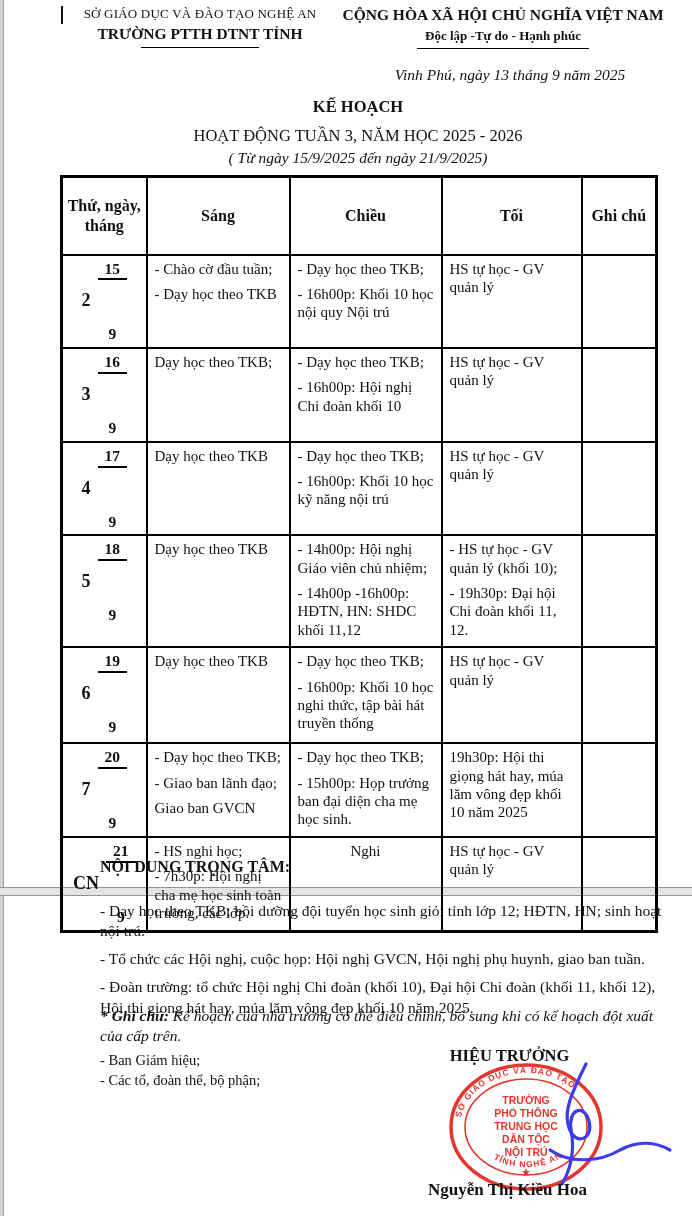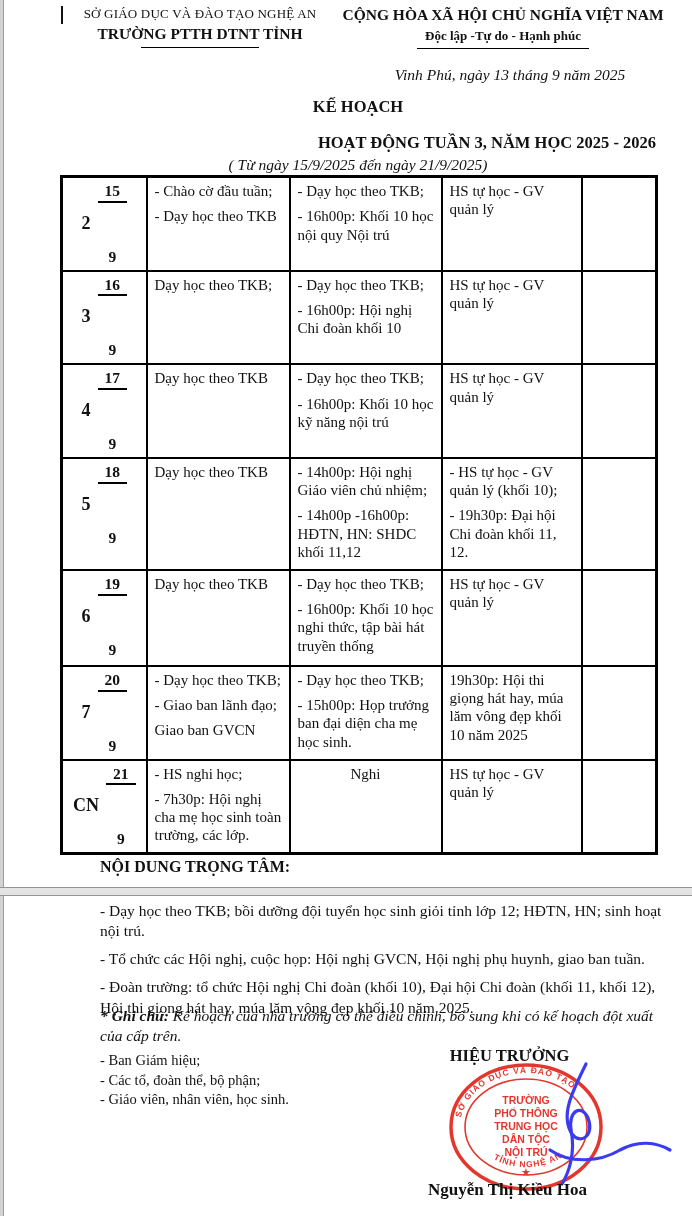--- a/index.html
+++ b/index.html
@@ -25,21 +25,21 @@
   .hdr-right .l2 { font-size:13px; font-weight:bold; margin-top:4px; }
   .u { border-top:1.6px solid #000; margin:4px auto 0; }
   .u-left  { width:118px; }
   .u-right { width:172px; }
 
   .dateline { position:absolute; left:360px; top:66px; width:300px; text-align:center;
               font-style:italic; font-size:15.5px; }
 
   .title-block { position:absolute; left:60px; top:97px; width:596px; text-align:center; }
   .title-block .t1 { font-size:16.5px; font-weight:bold; }
-  .title-block .t2 { font-size:16.5px; font-weight:bold; margin-top:16px;text-align:right; }
+  .title-block .t2 { font-size:16.5px; font-weight:normal; margin-top:9px; }
   .title-block .t3 { font-size:15.5px; font-style:italic; margin-top:3px; }
 
   
   table.sched { position:absolute; left:60px; top:175px; border-collapse:collapse;
                 table-layout:fixed; width:595px; border:3px solid #000; }
   table.sched th, table.sched td { border:2px solid #000; vertical-align:top;
                 font-size:15px; line-height:1.22; padding:4px 7px; }
   table.sched th { text-align:center; vertical-align:middle; font-size:16px; padding:2px; }
   td.c-day { vertical-align:middle; text-align:center; padding:2px; }
   td.vmid  { vertical-align:middle; }
@@ -99,20 +99,27 @@
 
 <table class="sched">
   <colgroup>
       <col style="width:85px">
       <col style="width:143px">
       <col style="width:152px">
       <col style="width:140px">
       <col style="width:75px">
     </colgroup>
   <tbody>
+      <tr style="height:78px">
+    <th>Thứ, ngày, tháng</th>
+    <th>Sáng</th>
+    <th>Chiều</th>
+    <th>Tối</th>
+    <th>Ghi chú</th>
+  </tr>
 
   <tr style="height:64px">
     <td class="c-day">
           <span class="daywrap">
             <span class="daylbl">2</span>
             <span class="frac">
               <span class="num">15</span>
               <span class="den">9</span>
             </span>
           </span>
@@ -280,21 +287,20 @@
   <p>- Dạy học theo TKB; bồi dưỡng đội tuyển học sinh giỏi tỉnh lớp 12; HĐTN, HN; sinh hoạt nội trú.</p>
   <p>- Tổ chức các Hội nghị, cuộc họp: Hội nghị GVCN, Hội nghị phụ huynh, giao ban tuần.</p>
   <p>- Đoàn trường: tổ chức Hội nghị Chi đoàn (khối 10), Đại hội Chi đoàn (khối 11, khối 12), Hội thi giọng hát hay, múa lăm vông đẹp khối 10 năm 2025.</p>
 </div>
 
 <div class="note-block"><span class="b i">* Ghi chú:</span> <span class="i">Kế hoạch của nhà trường có thể điều chỉnh, bổ sung khi có kế hoạch đột xuất của cấp trên.</span></div>
 
 <div class="recipients">
   <div class="itm">- Ban Giám hiệu;</div>
   <div class="itm">- Các tổ, đoàn thể, bộ phận;</div>
-  <div class="itm">- Giáo viên, nhân viên, học sinh.</div>
 </div>
 
 <div class="signer-title">HIỆU TRƯỞNG</div>
 
 <svg class="stamp" width="158" height="130" viewBox="0 0 158 130" xmlns="http://www.w3.org/2000/svg">
   <ellipse cx="79" cy="65" rx="75" ry="62" fill="none" stroke="#e5362e" stroke-width="3.5"></ellipse>
   <ellipse cx="79" cy="65" rx="61" ry="48" fill="none" stroke="#e5362e" stroke-width="1.6"></ellipse>
   <path id="arcTop" d="M 13,65 A 66,54 0 0 1 145,65" fill="none"></path>
   <path id="arcBot" d="M 24,72 A 57,45 0 0 0 134,72" fill="none"></path>
   <text font-size="8.5" fill="#e5362e" font-weight="bold" font-family="Liberation Sans, sans-serif" letter-spacing="1"><textPath href="#arcTop" startOffset="5%">SỞ GIÁO DỤC VÀ ĐÀO TẠO</textPath></text>

